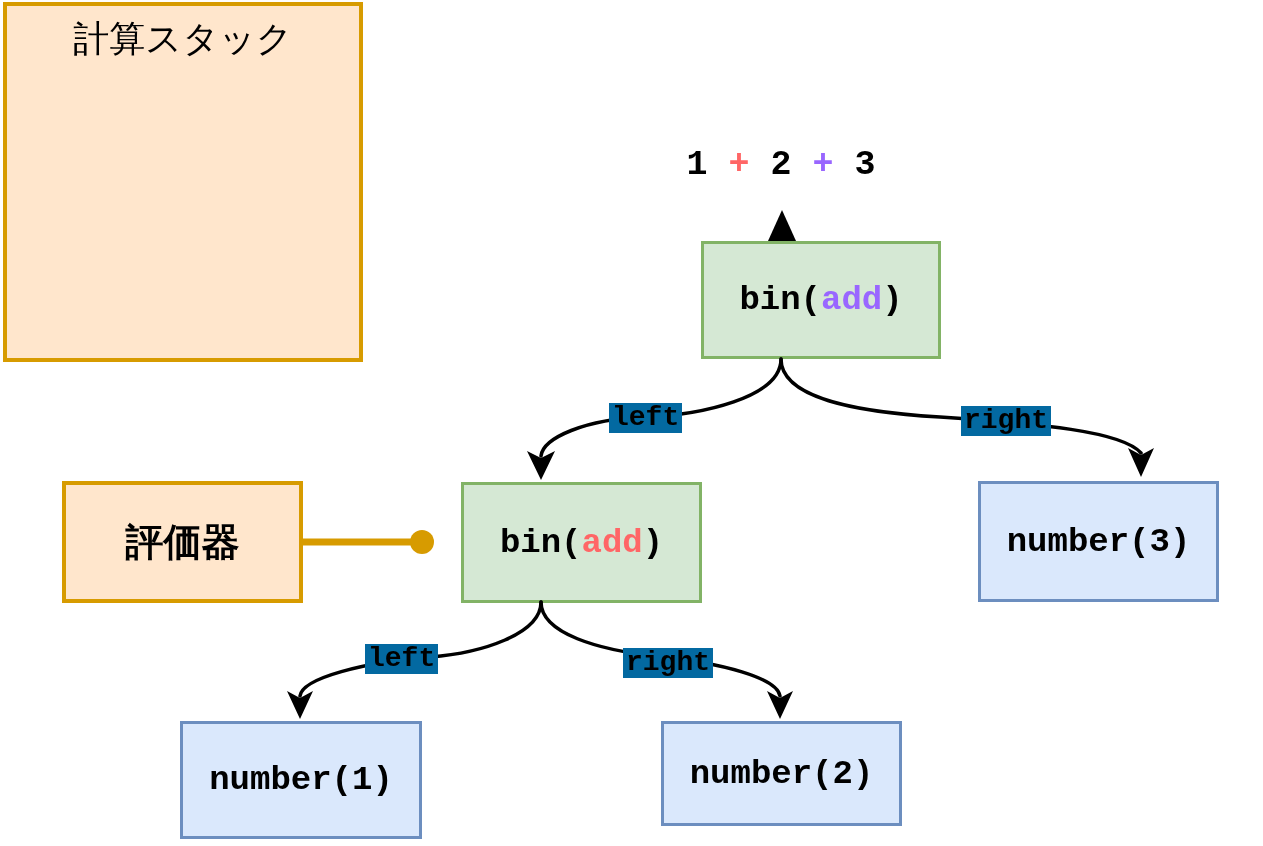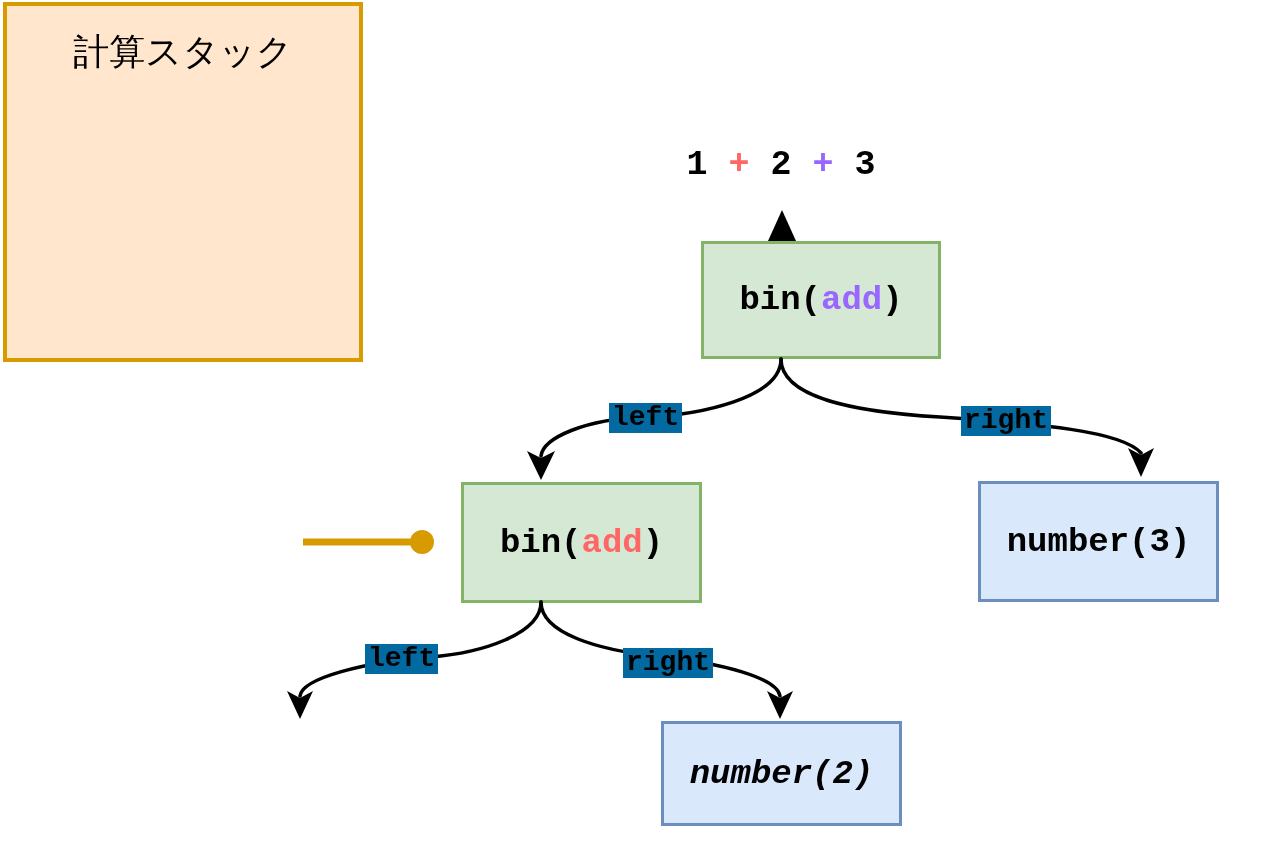--- a/index.html
+++ b/index.html
@@ -11,33 +11,33 @@
   .box{
     position:absolute;box-sizing:border-box;
     display:flex;align-items:center;justify-content:center;
     font-weight:bold;font-size:34px;color:#000;white-space:nowrap;
   }
   .green{background:var(--green_fill);border:3.5px solid var(--green_border);margin-left:40px;}
   .blue{background:var(--blue_fill);border:3.5px solid var(--blue_border);}
   .orangebox{background:var(--orange_fill);border:4px solid var(--orange_border);}
   .stack-panel{
     left:3px;top:2px;width:360px;height:360px;
-    align-items:flex-start;justify-content:center;padding-top:22px;
+    align-items:flex-start;justify-content:center;padding-top:9px;
     font-weight:normal;font-size:36px;
     font-family:"Liberation Sans","DejaVu Sans",sans-serif;
   }
   .evaluator-box{
     left:62px;top:481px;width:241px;height:122px;
     font-size:38px;font-family:"Liberation Sans","DejaVu Sans",sans-serif;
   }
   .node-root {left:661px;top:241px;width:240px;height:118px;}
   .node-inner{left:421px;top:482px;width:241px;height:121px;}
   .node-n3   {left:978px;top:481px;width:241px;height:121px;}
   .node-n1   {left:180px;top:721px;width:242px;height:118px;}
-  .node-n2   {left:661px;top:721px;width:241px;height:105px;font-style:italic;}
+  .node-n2   {left:661px;top:721px;width:241px;height:105px;}
   .expr{
     position:absolute;left:641px;top:145px;width:280px;
     display:flex;justify-content:center;gap:21px;
     font-size:35px;font-weight:bold;color:#000;
   }
   .tok-red{color:var(--accent_red);}
   .tok-purple{color:var(--accent_purple);}
   .edge-label{
     position:absolute;background:#0369a1;color:var(--edge_ink,#000);
     font-size:28px;font-weight:bold;line-height:28px;padding:1px 3px;
@@ -78,25 +78,31 @@
   <div class="box green node-inner">
     <span>bin(</span>
       <span class="tok-red">add</span>
       <span>)</span>
   </div>
 
   <div class="box blue node-n3">
     <span>number(3)</span>
   </div>
 
+  <div class="box blue node-n1">
+    <span>number(1)</span>
+  </div>
 
   <div class="box blue node-n2">
     <span>number(2)</span>
   </div>
 
+  <div class="box orangebox evaluator-box">
+    <span>評価器</span>
+  </div>
 
   <svg class="layer" width="1263" height="846" viewBox="0 0 1263 846">
 
     <polygon class="tri" points="782,210 768,241 796,241"></polygon>
 
     <line class="gold-line" x1="303" y1="542" x2="421" y2="542"></line>
     <circle class="gold-dot" cx="422" cy="542" r="12"></circle>
 
     <path class="edge" d="M781,359 C781,398 700,415 645,417 C585,419 543,438 541,456"></path>
     <path class="head" d="M541,480 L527,451 L541,458 L555,451 Z"></path>

